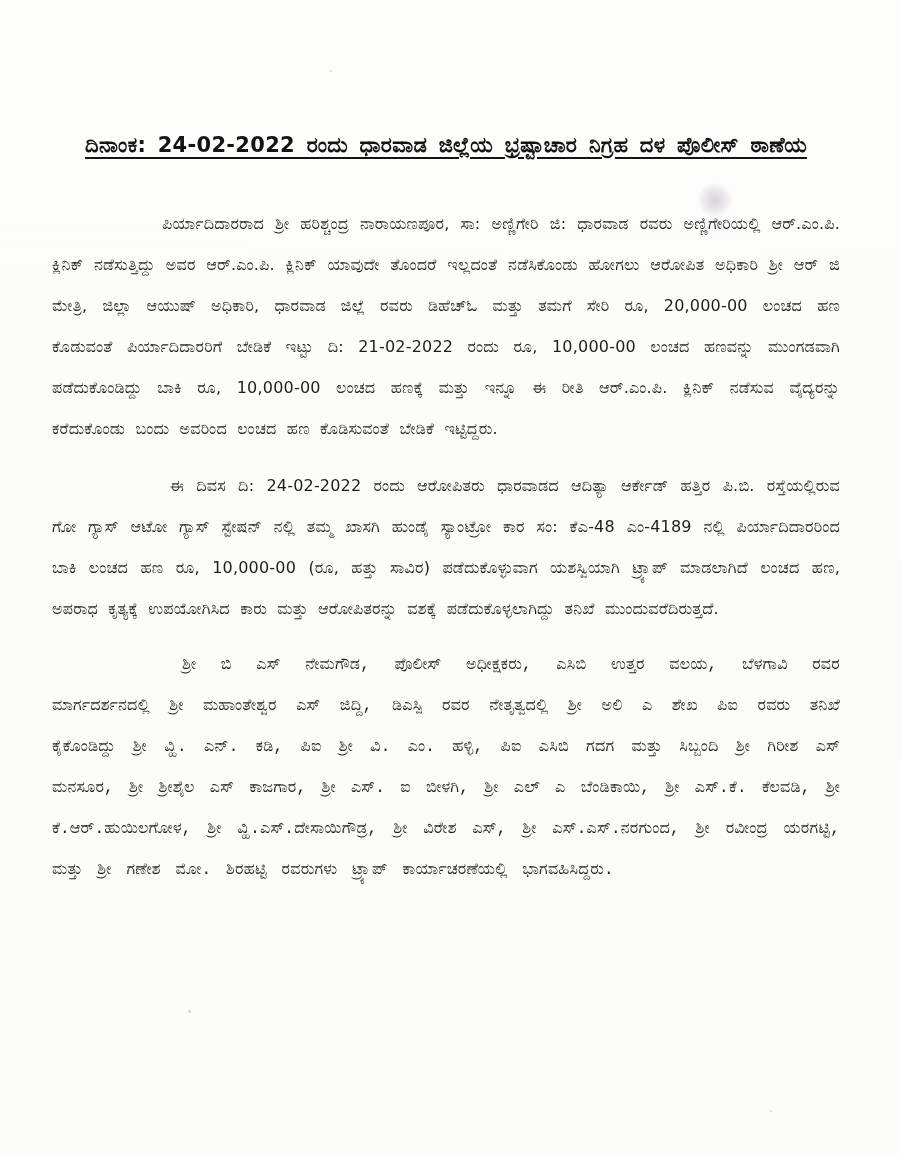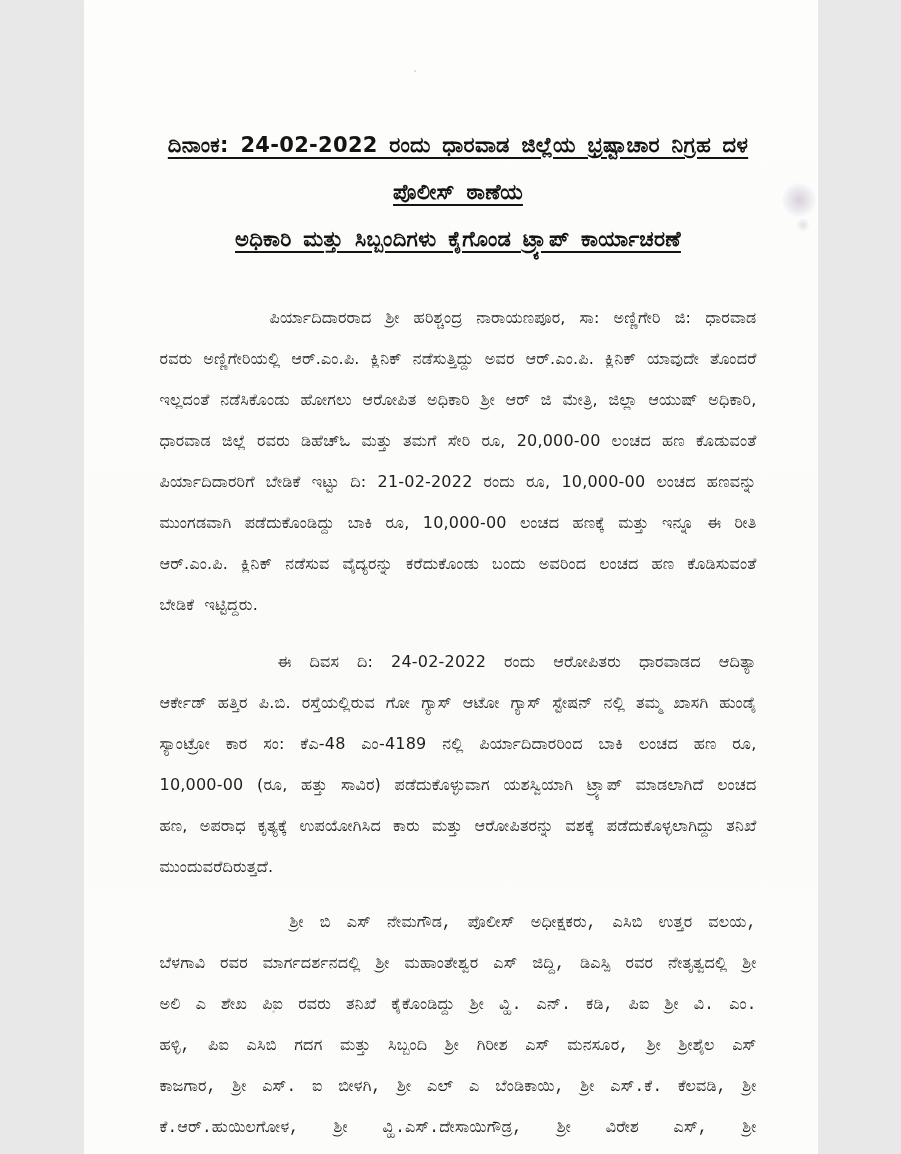--- a/index.html
+++ b/index.html
@@ -3,28 +3,28 @@
 <meta charset="utf-8">
 <style>
   html, body {
     margin: 0;
     padding: 0;
     background: #e8e8e8;
     font-family: "DejaVu Sans", sans-serif;
   }
   .page {
     position: relative;
-    width: 734px;
+    width: 901px;
     height: 1154px;
     margin: 0 auto;
     background: linear-gradient(180deg, #fdfdfc 0%, #fbfbf9 55%, #fcfcfa 100%);
     color: #1b1b1b;
     overflow: hidden;
     box-sizing: border-box;
-    padding: 122px 45px 0 60px;
+    padding: 122px 45px 0 36px;
   }
   .title-block {
     text-align: center;
     font-weight: bold;
     font-size: 21px;
     line-height: 47px;
     letter-spacing: 0.3px;
     word-spacing: 4px;
     color: #141414;
   }
@@ -80,21 +80,20 @@
   .speck.s2 { left: 770px; top: 1110px; width: 2px; height: 2px; }
   .speck.s3 { left: 330px; top: 70px;  width: 2px; height: 2px; }
 </style>
 </head>
 <body>
 
 <div class="page">
 
   <div class="title-block">
     <div class="title-line">ದಿನಾಂಕ: 24-02-2022 ರಂದು ಧಾರವಾಡ ಜಿಲ್ಲೆಯ ಭ್ರಷ್ಟಾಚಾರ ನಿಗ್ರಹ ದಳ ಪೊಲೀಸ್ ಠಾಣೆಯ</div>
-    <div class="title-line">ಅಧಿಕಾರಿ ಮತ್ತು ಸಿಬ್ಬಂದಿಗಳು ಕೈಗೊಂಡ ಟ್ರ್ಯಾಪ್ ಕಾರ್ಯಾಚರಣೆ</div>
   </div>
 
   <div class="smudge"></div>
   <div class="smudge-2"></div>
   <div class="speck s1"></div>
   <div class="speck s2"></div>
   <div class="speck s3"></div>
 
   <div class="body-text">
     <p class="para indent-1">ಪಿರ್ಯಾದಿದಾರರಾದ ಶ್ರೀ ಹರಿಶ್ಚಂದ್ರ ನಾರಾಯಣಪೂರ, ಸಾ: ಅಣ್ಣಿಗೇರಿ ಜಿ: ಧಾರವಾಡ ರವರು ಅಣ್ಣಿಗೇರಿಯಲ್ಲಿ ಆರ್.ಎಂ.ಪಿ. ಕ್ಲಿನಿಕ್ ನಡೆಸುತ್ತಿದ್ದು ಅವರ ಆರ್.ಎಂ.ಪಿ. ಕ್ಲಿನಿಕ್ ಯಾವುದೇ ತೊಂದರೆ ಇಲ್ಲದಂತೆ ನಡೆಸಿಕೊಂಡು ಹೋಗಲು ಆರೋಪಿತ ಅಧಿಕಾರಿ ಶ್ರೀ ಆರ್ ಜಿ ಮೇತ್ರಿ, ಜಿಲ್ಲಾ ಆಯುಷ್ ಅಧಿಕಾರಿ, ಧಾರವಾಡ ಜಿಲ್ಲೆ ರವರು ಡಿಹೆಚ್ಓ ಮತ್ತು ತಮಗೆ ಸೇರಿ ರೂ, 20,000-00 ಲಂಚದ ಹಣ ಕೊಡುವಂತೆ ಪಿರ್ಯಾದಿದಾರರಿಗೆ ಬೇಡಿಕೆ ಇಟ್ಟು ದಿ: 21-02-2022 ರಂದು ರೂ, 10,000-00 ಲಂಚದ ಹಣವನ್ನು ಮುಂಗಡವಾಗಿ ಪಡೆದುಕೊಂಡಿದ್ದು ಬಾಕಿ ರೂ, 10,000-00 ಲಂಚದ ಹಣಕ್ಕೆ ಮತ್ತು ಇನ್ನೂ ಈ ರೀತಿ ಆರ್.ಎಂ.ಪಿ. ಕ್ಲಿನಿಕ್ ನಡೆಸುವ ವೈದ್ಯರನ್ನು ಕರೆದುಕೊಂಡು ಬಂದು ಅವರಿಂದ ಲಂಚದ ಹಣ ಕೊಡಿಸುವಂತೆ ಬೇಡಿಕೆ ಇಟ್ಟಿದ್ದರು.</p>

